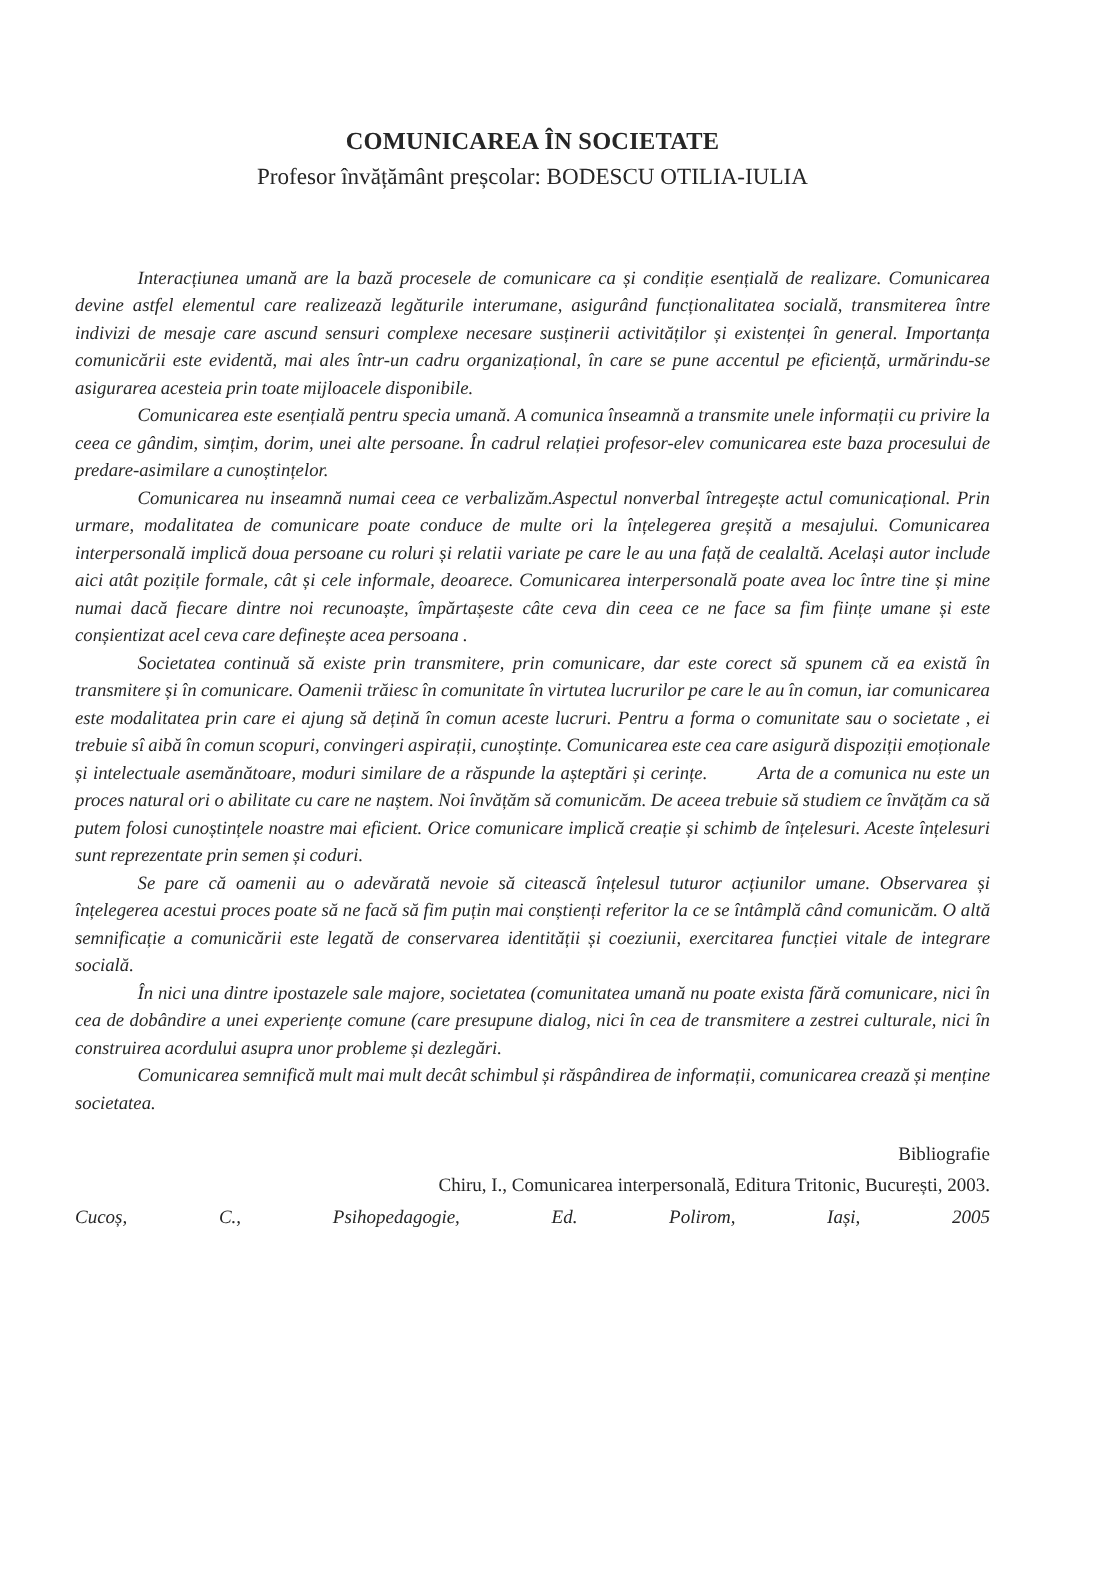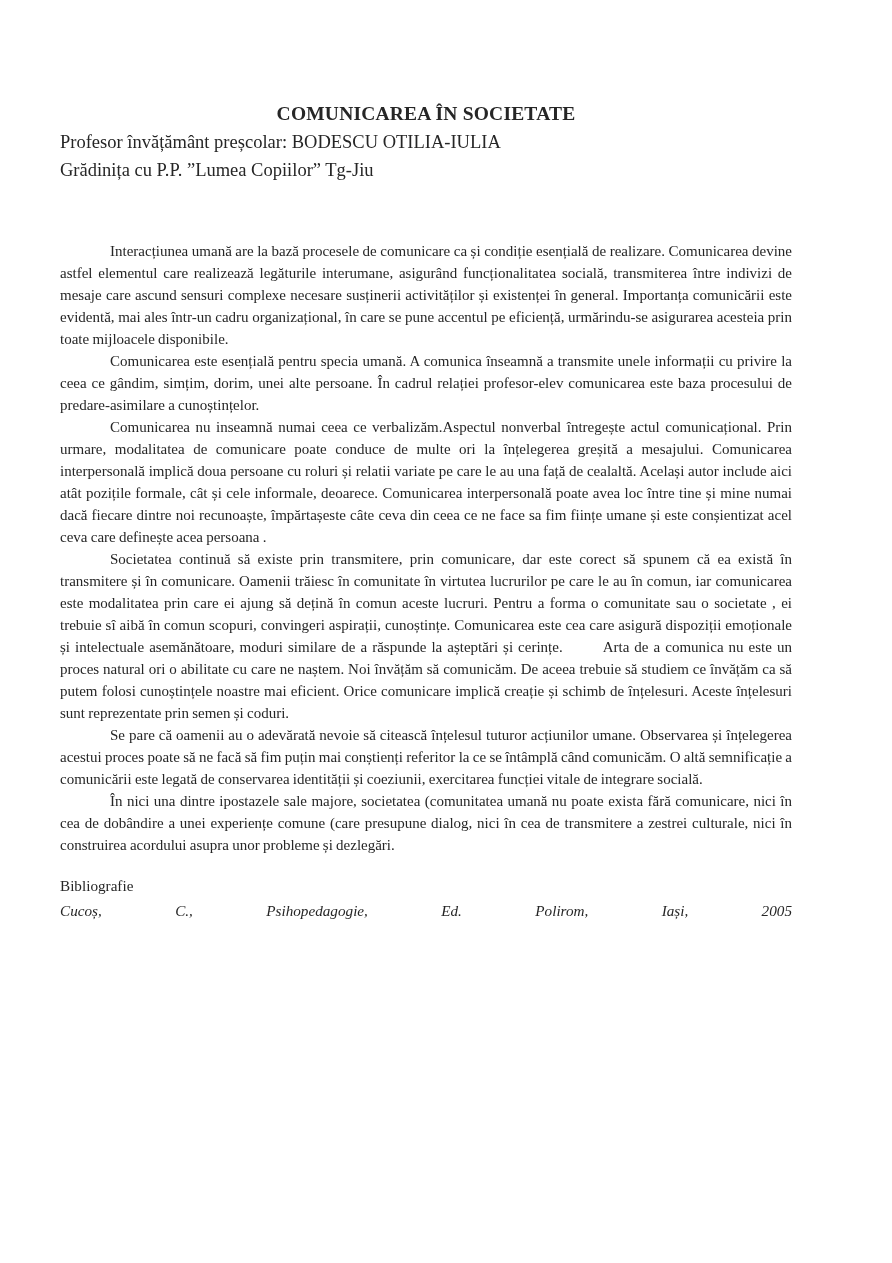--- a/index.html
+++ b/index.html
@@ -23,70 +23,72 @@
   }
   .doc-title {
     margin: 0;
     font-size: 19.5px;
     font-weight: bold;
     text-align: center;
     letter-spacing: 0.2px;
   }
   .doc-subtitle {
     font-size: 18.5px;
-    text-align: left;
+    text-align: center;
   }
   .doc-body {
     margin-top: 56px;
+    font-style: italic;
   }
   .body-p {
     margin: 0;
     font-size: 15px;
     line-height: 22px;
     text-align: justify;
     text-indent: 50px;
     word-spacing: -0.5px;
   }
   .tab-gap {
     display: inline-block;
     width: 40px;
   }
   .biblio {
     margin-top: 17px;
     font-size: 15.2px;
     line-height: 25px;
   }
   .bib-line {
     margin: 0;
-    text-align: left;
+    text-align: right;
   }
   .bib-line.justify-full {
     text-align: justify;
     text-align-last: justify;
     font-style: italic;
   }
 </style>
 </head>
 <body>
 
 <div class="page">
 
   <header class="doc-header">
     <h1 class="doc-title">COMUNICAREA ÎN SOCIETATE</h1>
     <div class="doc-subtitle">Profesor învățământ preșcolar: BODESCU OTILIA-IULIA</div>
-    <div class="doc-subtitle">Grădinița cu P.P. ”Lumea Copiilor” Tg-Jiu</div>
   </header>
 
   <main class="doc-body">
     <p class="body-p">Interacțiunea umană are la bază procesele de comunicare ca și condiție esențială de realizare. Comunicarea devine astfel elementul care realizează legăturile interumane, asigurând funcționalitatea socială, transmiterea între indivizi de mesaje care ascund sensuri complexe necesare susținerii activităților și existenței în general. Importanța comunicării este evidentă, mai ales într-un cadru organizațional, în care se pune accentul pe eficiență, urmărindu-se asigurarea acesteia prin toate mijloacele disponibile.</p>
     <p class="body-p">Comunicarea este esențială pentru specia umană. A comunica înseamnă a transmite unele informații cu privire la ceea ce gândim, simțim, dorim, unei alte persoane. În cadrul relației profesor-elev comunicarea este baza procesului de predare-asimilare a cunoștințelor.</p>
     <p class="body-p">Comunicarea nu inseamnă numai ceea ce verbalizăm.Aspectul nonverbal întregește actul comunicațional. Prin urmare, modalitatea de comunicare poate conduce de multe ori la înțelegerea greșită a mesajului. Comunicarea interpersonală implică doua persoane cu roluri și relatii variate pe care le au una față de cealaltă. Același autor include aici atât pozițile formale, cât și cele informale, deoarece. Comunicarea interpersonală poate avea loc între tine și mine numai dacă fiecare dintre noi recunoaște, împărtașeste câte ceva din ceea ce ne face sa fim ființe umane și este conșientizat acel ceva care definește acea persoana .</p>
     <p class="body-p"><span>Societatea continuă să existe prin transmitere, prin comunicare, dar este corect să spunem că ea există în transmitere și în comunicare. Oamenii trăiesc în comunitate în virtutea lucrurilor pe care le au în comun, iar comunicarea este modalitatea prin care ei ajung să dețină în comun aceste lucruri. Pentru a forma o comunitate sau o societate , ei trebuie sî aibă în comun scopuri, convingeri aspirații, cunoștințe. Comunicarea este cea care asigură dispoziții emoționale și intelectuale asemănătoare, moduri similare de a răspunde la așteptări și cerințe.</span><span class="tab-gap"></span><span>Arta de a comunica nu este un proces natural ori o abilitate cu care ne naștem. Noi învățăm să comunicăm. De aceea trebuie să studiem ce învățăm ca să putem folosi cunoștințele noastre mai eficient. Orice comunicare implică creație și schimb de înțelesuri. Aceste înțelesuri sunt reprezentate prin semen și coduri.</span></p>
     <p class="body-p">Se pare că oamenii au o adevărată nevoie să citească înțelesul tuturor acțiunilor umane. Observarea și înțelegerea acestui proces poate să ne facă să fim puțin mai conștienți referitor la ce se întâmplă când comunicăm. O altă semnificație a comunicării este legată de conservarea identității și coeziunii, exercitarea funcției vitale de integrare socială.</p>
     <p class="body-p">În nici una dintre ipostazele sale majore, societatea (comunitatea umană nu poate exista fără comunicare, nici în cea de dobândire a unei experiențe comune (care presupune dialog, nici în cea de transmitere a zestrei culturale, nici în construirea acordului asupra unor probleme și dezlegări.</p>
+    <p class="body-p">Comunicarea semnifică mult mai mult decât schimbul și răspândirea de informații, comunicarea crează și menține societatea.</p>
   </main>
 
   <section class="biblio">
     <div class="bib-line">Bibliografie</div>
+    <div class="bib-line">Chiru, I., Comunicarea interpersonală, Editura Tritonic, București, 2003.</div>
     <div class="bib-line justify-full">Cucoș, C., Psihopedagogie, Ed. Polirom, Iași, 2005</div>
   </section>
 
 </div>
 
 </body></html>

